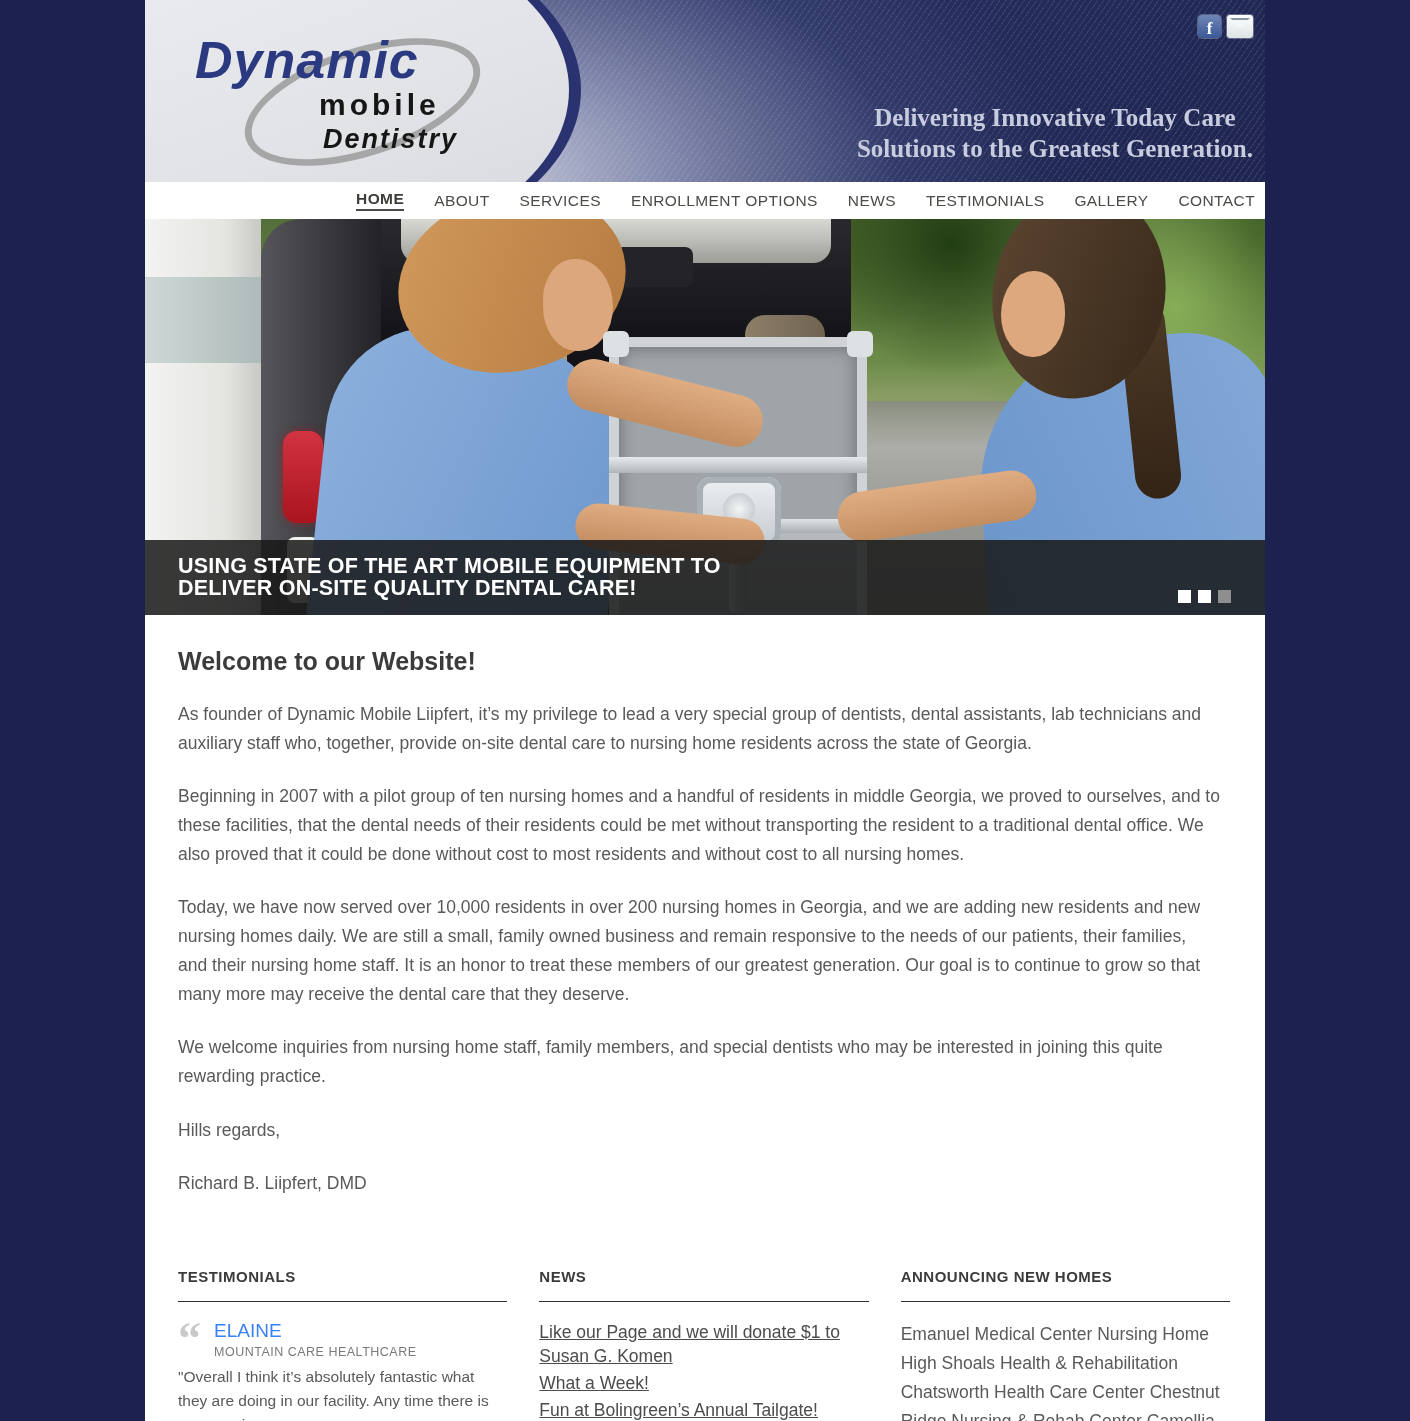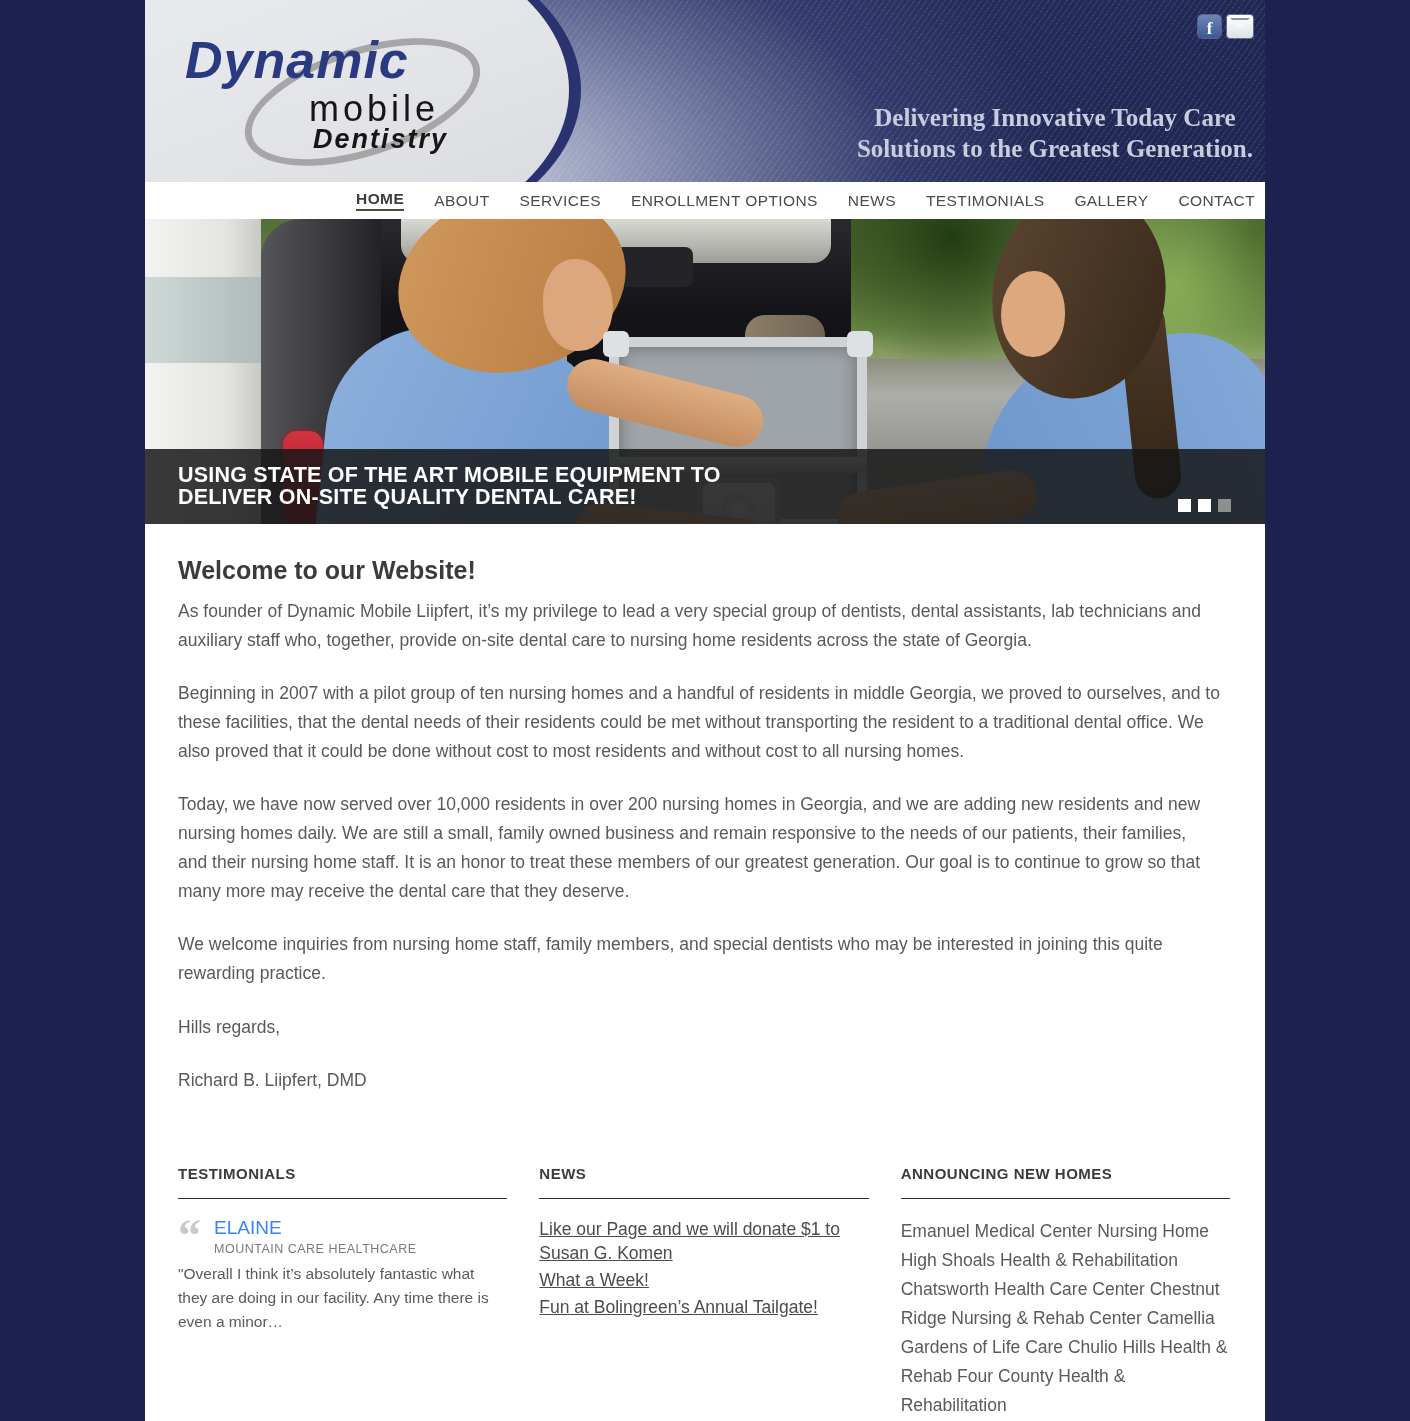--- a/index.html
+++ b/index.html
@@ -13,24 +13,24 @@
       radial-gradient(ellipse 820px 470px at 27% 100%, rgba(219,222,233,0.95) 0%, rgba(152,159,192,0.78) 28%, rgba(72,82,132,0.38) 55%, rgba(0,0,0,0) 74%),
       linear-gradient(135deg, #39426f 0%, #273061 45%, #1e2550 100%);
   }
   .header .stripes { position:absolute; inset:0;
     background:repeating-linear-gradient(125deg, rgba(255,255,255,0.10) 0 1px, rgba(255,255,255,0) 1px 5px); }
   .logo-rim { position:absolute; top:-78px; left:-100px; width:536px; height:336px; border-radius:50%; background:#2a3270; }
   .logo-blob { position:absolute; top:-78px; left:-112px; width:536px; height:336px; border-radius:50%;
     background:linear-gradient(160deg,#eceef1 0%,#e2e3e7 60%,#d6d8dd 100%); }
   .logo-swoosh { position:absolute; top:48px; left:95px; width:245px; height:108px; border:7px solid #9b9b9b;
     border-radius:50%; transform:rotate(-18deg); opacity:0.85; }
-  .logo-text { position:absolute; top:0; left:6px; width:380px; height:182px; }
+  .logo-text { position:absolute; top:0; left:16px; width:380px; height:182px; }
   .logo-line1 { position:absolute; top:30px; left:34px; font-size:52px; font-weight:bold; font-style:italic;
     color:#2b3a80; letter-spacing:1px; }
-  .logo-line2 { position:absolute; top:88px; left:158px; font-size:36px; font-weight:normal; color:#161616; letter-spacing:4px; }
+  .logo-line2 { position:absolute; top:88px; left:158px; font-size:30px; font-weight:bold; color:#161616; letter-spacing:4px; }
   .logo-line3 { position:absolute; top:124px; left:162px; font-size:27px; font-weight:bold; color:#161616; letter-spacing:2px; font-style:italic; }
 
   .social { position:absolute; top:15px; right:12px; display:flex; gap:6px; }
   .fb-icon { width:23px; height:23px; border-radius:4px; background:linear-gradient(#6e85b5,#3b5998);
     color:#ffffff; font-family:"Liberation Serif",serif; font-weight:bold; font-size:17px;
     display:flex; align-items:flex-end; justify-content:center; line-height:1; padding-bottom:1px; cursor:pointer;
     box-shadow:0 0 0 1px rgba(255,255,255,0.25); }
   .mail-icon { width:26px; height:23px; border-radius:3px; background:linear-gradient(#ffffff,#dde3e6);
     position:relative; cursor:pointer; box-shadow:0 0 0 1px rgba(255,255,255,0.3); }
   .mail-icon::before { content:""; position:absolute; top:3px; left:3px;
@@ -41,21 +41,21 @@
   .tagline { position:absolute; right:12px; bottom:18px; text-align:center;
     font-family:"Liberation Serif", serif; font-weight:bold; font-size:25px; line-height:1.25; color:#c8ccdf; }
 
   
   .nav { height:37px; background:#ffffff; display:flex; align-items:center; justify-content:flex-end;
     gap:30px; padding-right:10px; }
   .nav a { text-decoration:none; color:#4b4b47; font-size:15.5px; letter-spacing:0.4px; cursor:pointer; }
   .nav a.active { font-weight:bold; color:#3d3d39; border-bottom:2px solid #4b4b47; padding-bottom:1px; }
 
   
-  .hero { position:relative; height:305px; overflow:hidden; background:#6f8d4b; }
+  .hero { position:relative; height:396px; overflow:hidden; background:#6f8d4b; }
   .hero-bg { position:absolute; inset:0;
     background:
       radial-gradient(circle 190px at 72% 6%, rgba(30,58,16,0.95), rgba(0,0,0,0) 70%),
       radial-gradient(circle 230px at 92% 22%, rgba(142,182,92,0.85), rgba(0,0,0,0) 70%),
       radial-gradient(circle 210px at 58% 2%, rgba(58,88,28,0.9), rgba(0,0,0,0) 70%),
       radial-gradient(circle 170px at 99% 5%, rgba(42,72,22,0.95), rgba(0,0,0,0) 70%),
       radial-gradient(circle 150px at 83% 38%, rgba(118,152,78,0.7), rgba(0,0,0,0) 70%),
       linear-gradient(180deg, #546f39 0%, #6d8b48 36%, #8d9e68 46%, #c3c1b2 52%, #a8a8a2 60%, #8f8f8b 100%);
   }
   .hero-road { position:absolute; right:0; top:46%; width:46%; height:54%;
@@ -124,21 +124,21 @@
   .hero-caption { position:absolute; left:0; right:0; bottom:0; height:75px;
     background:rgba(24,24,24,0.85); display:flex; align-items:center; }
   .hero-caption-text { padding-left:33px; color:#ffffff; font-weight:bold; font-size:21.5px;
     line-height:1.02; letter-spacing:0.2px; }
   .hero-dots { position:absolute; right:34px; bottom:12px; display:flex; gap:7px; }
   .hero-dots .dot { width:13px; height:13px; background:#ffffff; cursor:pointer; }
   .hero-dots .dot.inactive { background:#8f8f8f; }
 
   
   .welcome { padding:32px 40px 0 33px; }
-  .welcome h2 { font-size:25px; color:#3b3b3b; margin-bottom:12px; }
+  .welcome h2 { font-size:25px; color:#3b3b3b; margin-bottom:24px; }
   .welcome p { font-size:17.5px; color:#595959; line-height:1.66; margin-bottom:24px; max-width:1042px; }
   .welcome p.tight { margin-bottom:24px; }
 
   
   .cols { display:flex; gap:32px; padding:46px 35px 0 33px; }
   .col { width:330px; }
   .col h3 { font-size:15px; color:#3b3b3b; letter-spacing:0.5px; padding-bottom:16px;
     border-bottom:1px solid #2f2f2f; margin-bottom:18px; }
   .quote-row { position:relative; padding-left:36px; }
   .quote-mark { position:absolute; left:0; top:-4px; color:#c9c9c9; font-size:46px; font-weight:bold;

